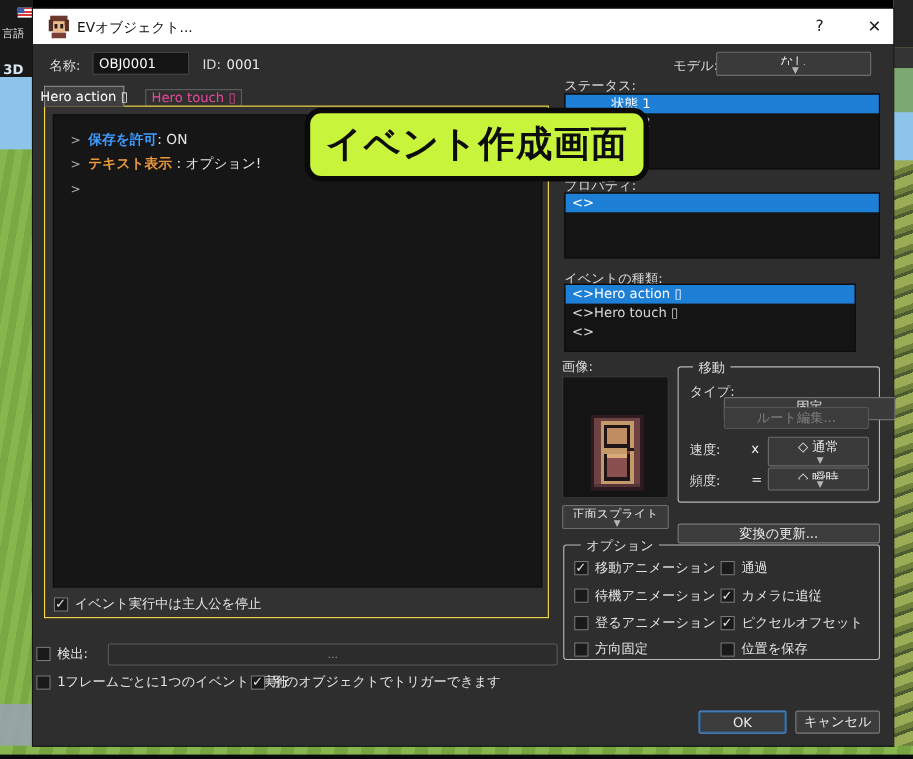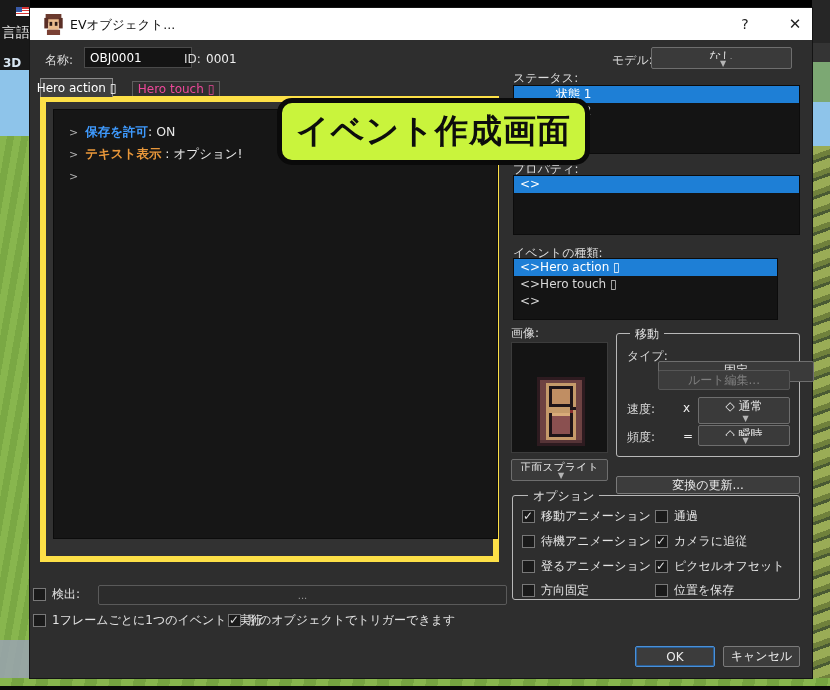--- a/index.html
+++ b/index.html
@@ -6,21 +6,21 @@
   *{box-sizing:border-box;font-family:"DejaVu Sans","Liberation Sans",sans-serif;}
   .stage{position:relative;width:830px;height:690px;overflow:hidden;background:#000;}
   .abs{position:absolute;}
 
   
   .bg-left{left:0;top:0;width:30px;height:690px;background:#82b048;overflow:hidden;}
   .bg-left .toolbar{position:absolute;left:0;top:0;width:30px;height:70px;background:#191919;}
   .bg-left .sky{position:absolute;left:0;top:70px;width:30px;height:66px;background:#8ec4ea;}
   .bg-left .grass{position:absolute;left:0;top:136px;width:30px;height:554px;
      background:repeating-linear-gradient(100deg,#88b64e 0 7px,#7aa844 7px 14px);}
-  .bg-lang{position:absolute;left:2px;top:24px;color:#e8e8e8;font-size:14px;white-space:nowrap;}
+  .bg-lang{position:absolute;left:2px;top:24px;color:#e8e8e8;font-size:10px;white-space:nowrap;}
   .bg-3d{position:absolute;left:3px;top:56px;color:#d8e6f2;font-size:12px;font-weight:bold;}
   .flag{position:absolute;left:16px;top:7px;width:13px;height:9px;
      background:repeating-linear-gradient(#d83838 0 1.5px,#fff 1.5px 3px);}
   .flag::after{content:"";position:absolute;left:0;top:0;width:6px;height:5px;background:#3a5ba8;}
   .bg-right{left:812px;top:0;width:18px;height:690px;background:#97a855;overflow:hidden;}
   .bg-right .seg1{position:absolute;left:0;top:0;width:18px;height:43px;background:#262626;}
   .bg-right .seg2{position:absolute;left:0;top:43px;width:18px;height:19px;background:#343434;}
   .bg-right .seg3{position:absolute;left:0;top:62px;width:18px;height:40px;background:#7ca873;}
   .bg-right .seg4{position:absolute;left:0;top:102px;width:18px;height:44px;background:#8ec4ea;}
   .bg-right .seg5{position:absolute;left:0;top:146px;width:18px;height:544px;
@@ -51,21 +51,21 @@
 
   .btn{background:#3c3c3c;border:1px solid #7a7a7a;border-radius:2px;color:#ececec;font-size:12px;
      display:flex;align-items:center;justify-content:center;white-space:nowrap;}
   .btn.default{border:1px solid #4a90d8;box-shadow:0 0 0 1px #2a5e94 inset;}
   .btn.disabled{color:#7e7e7e;border-color:#565656;}
 
   .tab{position:absolute;font-size:12px;display:flex;align-items:center;justify-content:center;white-space:nowrap;}
   .tab.active{background:#3f3f3f;border:1px solid #8a8a8a;border-bottom:none;color:#fff;z-index:2;}
   .tab.inactive{background:#2f2f2f;border:1px solid #5e5e5e;color:#ec4899;}
 
-  .panel{border:6px solid #fde047;background:#323232;}
+  .panel{border:1px solid #fde047;background:#323232;}
   .treeview{background:#161616;border:1px solid #0c0c0c;overflow:hidden;}
   .tree-row{position:absolute;font-size:12.5px;white-space:nowrap;color:#e6e6e6;}
   .tree-arrow{color:#b2b2b2;margin-right:7px;font-size:11px;}
   .tk-blue{color:#3f9bff;font-weight:bold;}
   .tk-orange{color:#e8973a;font-weight:bold;}
 
   .listbox{background:#141414;border:1px solid #0c0c0c;overflow:hidden;}
   .list-row{height:17px;line-height:17px;font-size:12px;color:#d8d8d8;padding-left:6px;white-space:nowrap;}
   .list-row.sel{background:#1e7fd6;color:#fff;}
   .list-row.indent{padding-left:42px;}
@@ -121,21 +121,21 @@
         <rect x="5" y="6" width="2" height="3" fill="#2a1a18"></rect>
         <rect x="9" y="6" width="2" height="3" fill="#2a1a18"></rect>
         <rect x="3" y="12" width="10" height="4" fill="#7a4034"></rect>
       </svg>
       <div class="title-text">EVオブジェクト...</div>
       <div class="tb-btn help-btn">?</div>
       <div class="tb-btn close-btn">✕</div>
     </div>
 
     <div class="abs lbl" style="left:15px;top:44px">名称:</div>
-    <input class="abs txtinput" style="left: 54px; top: 39px; width: 108px; height: 21px;" value="OBJ0001">
+    <input class="abs txtinput" style="left: 54px; top: 39px; width: 88px; height: 21px;" value="OBJ0001">
     <div class="abs lbl" style="left:154px;top:44px">ID:</div>
     <div class="abs val" style="left:176px;top:44px">0001</div>
     <div class="abs lbl" style="left:582px;top:44px">モデル:</div>
     <div class="abs dropdown" style="left:621px;top:39px;width:141px;height:22px">
       <span class="dd-text">なし</span>
       <span class="dd-arrow">▼</span>
     </div>
 
     <div class="tab active" style="left:10px;top:70px;width:73px;height:19px">Hero action ▯</div>
     <div class="tab inactive" style="left:102px;top:73px;width:88px;height:16px">Hero touch ▯</div>
@@ -144,20 +144,24 @@
       <div class="abs treeview" style="left:7px;top:7px;width:445px;height:430px">
         <div class="tree-row" style="left:15px;top:14px">
           <span class="tree-arrow">&gt;</span><span class="tk-blue">保存を許可</span><span>: ON</span>
         </div>
         <div class="tree-row" style="left:15px;top:36px">
           <span class="tree-arrow">&gt;</span><span class="tk-orange">テキスト表示</span><span> : オプション!</span>
         </div>
         <div class="tree-row" style="left:15px;top:58px">
           <span class="tree-arrow">&gt;</span>
         </div>
+      </div>
+      <div class="cbrow" style="left:8px;top:444px">
+        <span class="cb checked"></span>
+        <span class="lbl">イベント実行中は主人公を停止</span>
       </div>
     </div>
 
     <div class="abs lbl" style="left:483px;top:62px">ステータス:</div>
     <div class="abs listbox" style="left:483px;top:77px;width:287px;height:69px">
       <div class="list-row indent sel">状態 1</div>
       <div class="list-row indent">状態 2</div>
     </div>
 
     <div class="abs lbl" style="left:483px;top:153px">プロパティ:</div>

